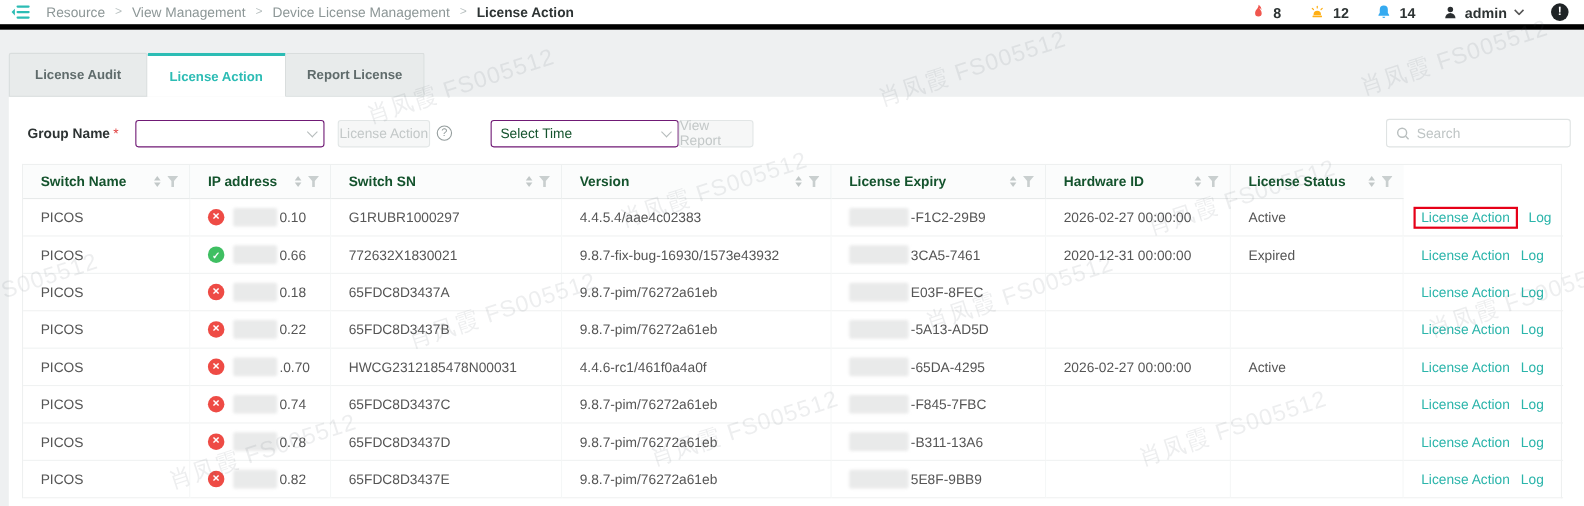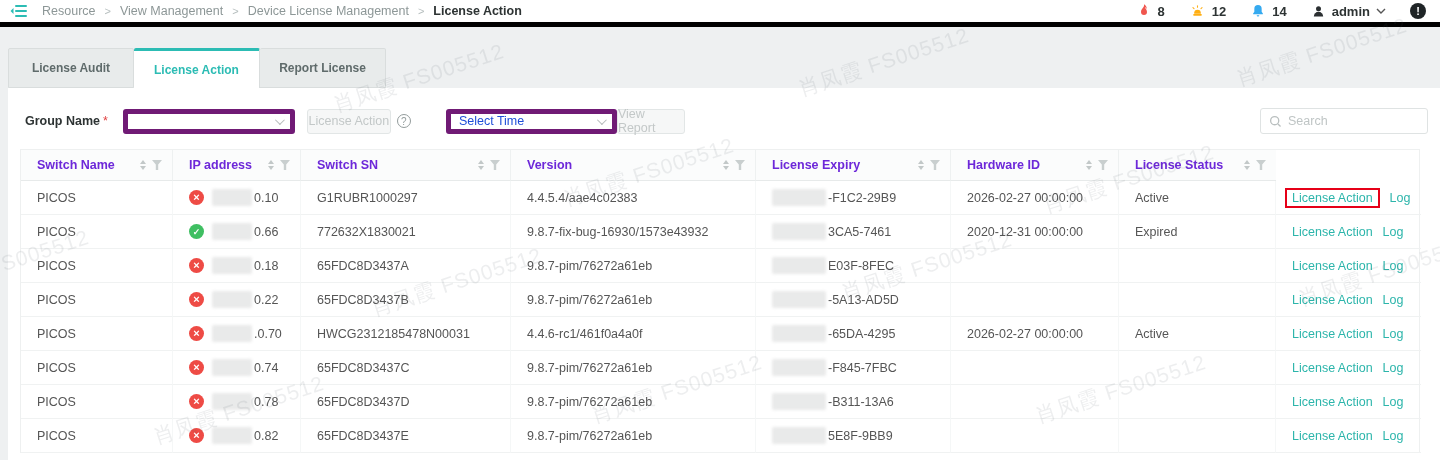--- a/index.html
+++ b/index.html
@@ -27,43 +27,43 @@
   .tab:first-child { border-left:1px solid #d9dddd; }
   .tab.active { background:#fff; color:#2cbcb4; border-top:3px solid #2cbcb4; border-bottom:none; }
 
   
   .panel { position:absolute; top:88px; left:8px; right:0; bottom:0; background:#fff; z-index:5; }
 
   
   .filter-row { position:relative; height:26px; margin-top:20px; display:flex; align-items:center; }
   .flabel { margin-left:17px; font-size:12.5px; font-weight:bold; color:#2d3333; }
   .req { color:#e04141; margin-left:3px; font-size:12.5px; }
-  .selbox { height:25px; border:5px solid #701a75; border-radius:3px; background:#fff;
-            display:flex; align-items:center; padding:0 8px; font-size:12.5px; color:#1d4ed8; }
+  .selbox { height:25px; border:1px solid #701a75; border-radius:3px; background:#fff;
+            display:flex; align-items:center; padding:0 8px; font-size:12.5px; color:#14532d; }
   .selbox .chev { margin-left:auto; width:7px; height:7px; border-right:1.4px solid #b6bcbc;
                   border-bottom:1.4px solid #b6bcbc; transform:rotate(45deg) translateY(-2px); }
   .sel-group { width:172px; margin-left:15px; }
   .sel-time  { width:171px; margin-left:35px; }
   .btn-disabled { height:25px; border:1px solid #e2e6e6; border-radius:3px; background:#f6f7f7;
                   color:#c3c8c8; font-size:12.5px; display:flex; align-items:center; justify-content:center; }
   .btn-la { width:84px; margin-left:12px; }
   .btn-vr { width:68px; margin-left:0; }
   .help { width:14px; height:14px; border:1px solid #939c9c; border-radius:50%; color:#939c9c;
           font-size:10px; display:flex; align-items:center; justify-content:center; margin-left:6px; }
   .search { position:absolute; right:12px; top:0; width:168px; height:26px; border:1px solid #dfe3e3;
             border-radius:3px; display:flex; align-items:center; padding:0 8px; background:#fff; }
   .search input { border:none; outline:none; width:100%; margin-left:6px; font-size:12.5px;
                   font-family:"Liberation Sans",sans-serif; color:#555; }
   .search input::placeholder { color:#bfc5c5; }
 
   
   .table { margin:15px 20px 0 12px; width:1400px; border:1px solid #eef0f0; border-bottom:none; }
   .tr { display:grid; grid-template-columns:152px 128px 210px 245px 195px 168px 157px 145px; }
   .th { height:31px; background:#fbfcfc; border-bottom:1px solid #e7eaea; border-right:1px solid #eef1f1;
-        display:flex; align-items:center; padding-left:16px; font-size:12.5px; font-weight:bold; color:#6d28d9; }
+        display:flex; align-items:center; padding-left:16px; font-size:12.5px; font-weight:bold; color:#14532d; }
   .tr .th:last-child, .tr .td:last-child { border-right:none; }
   .td { height:34px; border-bottom:1px solid #f0f2f2; border-right:1px solid #f5f7f7;
         display:flex; align-items:center; padding-left:16px; font-size:12.5px; color:#555; overflow:hidden; white-space:nowrap; }
   .hicons { margin-left:auto; margin-right:10px; display:flex; align-items:center; gap:6px; }
   .sorter { display:flex; flex-direction:column; gap:2px; cursor:pointer; }
   .car-up { width:0; height:0; border-left:3.6px solid transparent; border-right:3.6px solid transparent; border-bottom:4.6px solid #c2c8c8; }
   .car-dn { width:0; height:0; border-left:3.6px solid transparent; border-right:3.6px solid transparent; border-top:4.6px solid #c2c8c8; }
   .funnel { width:10px; height:10px; background:#c9cfcf; cursor:pointer;
             clip-path:polygon(0 0,100% 0,62% 46%,62% 100%,38% 100%,38% 46%); }
   .stcircle { width:15px; height:15px; border-radius:50%; color:#fff; font-size:9px; font-weight:bold;

